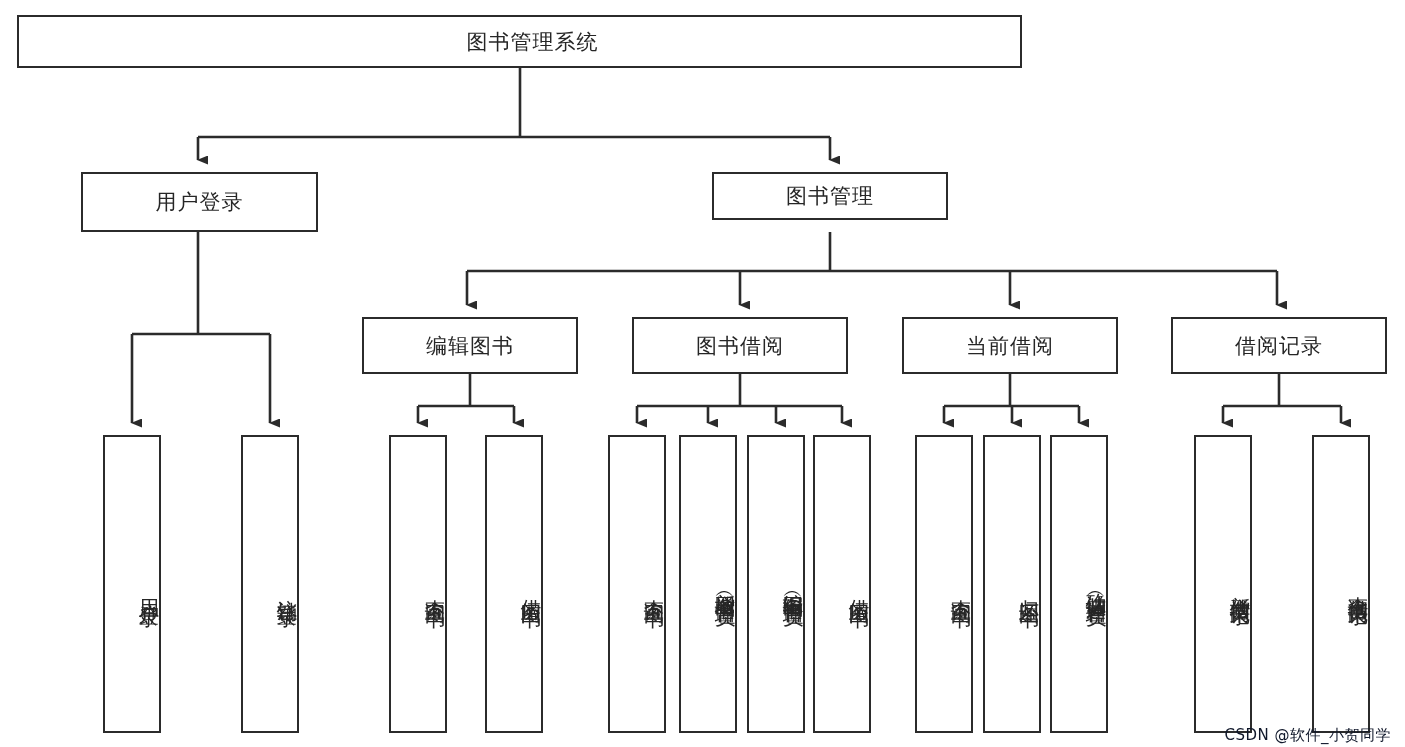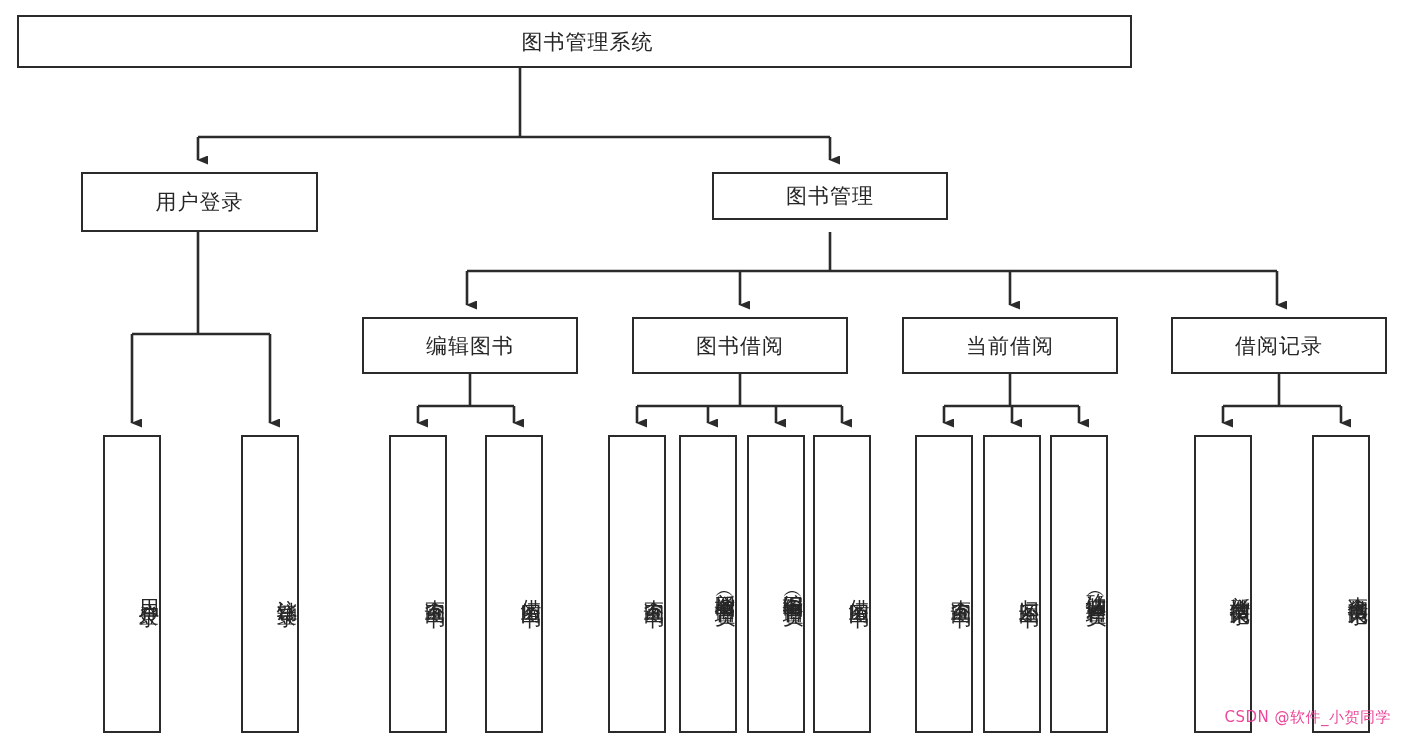--- a/index.html
+++ b/index.html
@@ -52,23 +52,23 @@
     padding-top: 4px;
     letter-spacing: 2px;
   }
   .node-label {
     display: block;
     white-space: nowrap;
   }
   #watermark {
     position: absolute;
     right: 14px;
-    bottom: 20px;
+    bottom: 2px;
     font-size: 15px;
-    color: #ec4899;
+    color: #0f172a;
     letter-spacing: 0.5px;
     white-space: nowrap;
     margin-left: 21px;
   }
 </style>
 </head>
 <body>
 
 <div id="canvas">
 
@@ -127,21 +127,21 @@
     </g>
 
     <g stroke="#2b2b2b" stroke-width="2.6" fill="none">
       <line x1="1279" y1="374" x2="1279" y2="406"></line>
       <line x1="1223" y1="406" x2="1341" y2="406"></line>
       <line x1="1223" y1="406" x2="1223" y2="423" marker-end="url(#arrowhead)"></line>
       <line x1="1341" y1="406" x2="1341" y2="423" marker-end="url(#arrowhead)"></line>
     </g>
   </svg>
 
-  <div class="node-box horizontal" style="left:17px; top:15px; width:1115px; height:53px;padding-left:26px;">
+  <div class="node-box horizontal" style="left:17px; top:15px; width:1005px; height:53px;padding-left:26px;">
     <span class="node-label">图书管理系统</span>
   </div>
 
   <div class="node-box horizontal" style="left:81px; top:172px; width:237px; height:60px;">
     <span class="node-label">用户登录</span>
   </div>
   <div class="node-box horizontal" style="left:712px; top:172px; width:236px; height:48px;">
     <span class="node-label">图书管理</span>
   </div>
 

